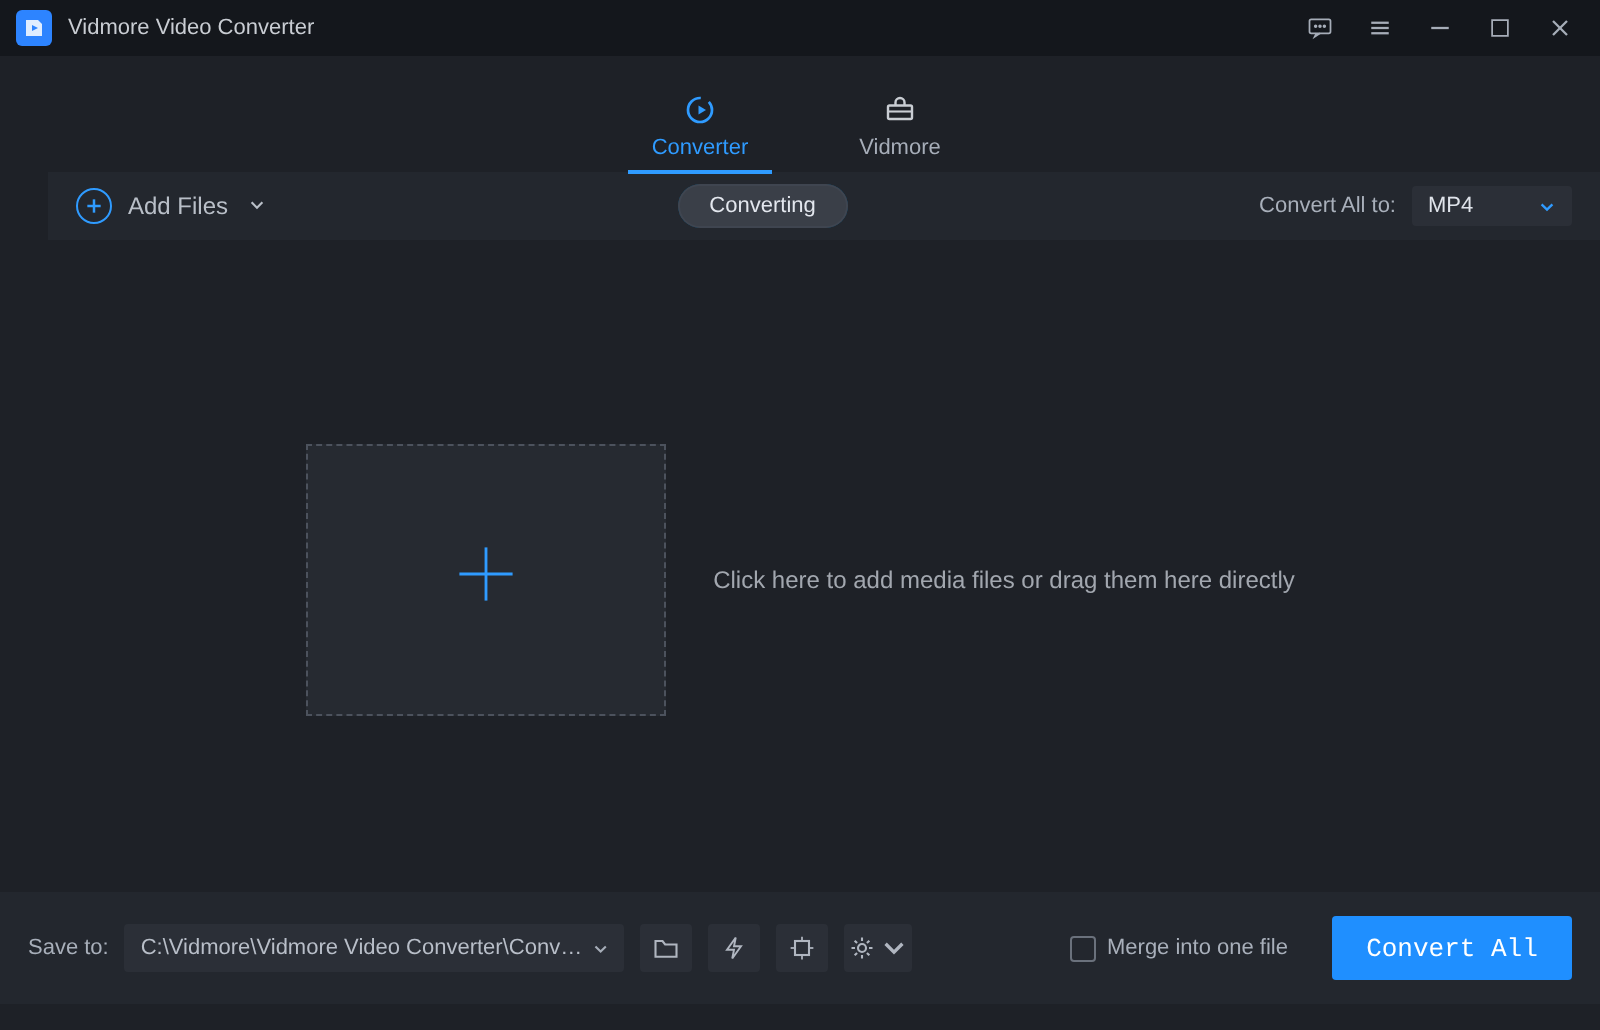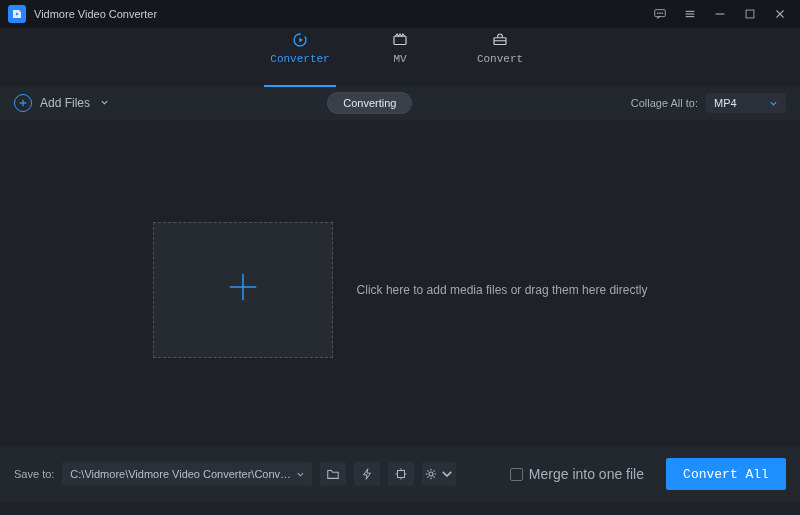--- a/index.html
+++ b/index.html
@@ -41,44 +41,44 @@
     justify-content: center;
     align-items: flex-end;
     gap: 40px;
     border-bottom: 0;
   }
   .maintab {
     display: flex;
     flex-direction: column;
     align-items: center;
     gap: 4px;
-    padding-bottom: 21px;
+    padding-bottom: 6px;
     color: #a6adb8;
     cursor: pointer;
     position: relative;
     min-width: 60px;
-    font-family: Liberation Mono, monospace;
   }
   .maintab svg { width: 20px; height: 18px; }
   .maintab-label { font-size: 11px; }
   .maintab.active { color: #2f9bff; }
   .maintab.active::after {
     content: "";
     position: absolute;
     left: -6px; right: -6px; bottom: -1px;
     height: 2px; background: #2f9bff;
   }
 
   
   .actionbar {
     height: 34px;
     background: #23272e;
     display: flex;
     align-items: center;
     padding: 0 14px;
+    margin-left: 24px;
   }
   .addfiles {
     display: flex; align-items: center; gap: 8px;
     color: #2f9bff; cursor: pointer;
     font-size: 12px;
   }
   .addfiles-icon {
     width: 18px; height: 18px; border: 1.5px solid #2f9bff; border-radius: 50%;
     display: flex; align-items: center; justify-content: center;
     color: #2f9bff;
@@ -188,21 +188,21 @@
     cursor: pointer;
     color: #b0b6c0;
   }
   .icon-btn svg { width: 14px; height: 14px; }
   .icon-btn.wide { width: 34px; gap: 2px; }
 
   .bottom-spacer { flex: 1; }
 
   .merge {
     display: flex; align-items: center; gap: 6px;
-    color: #a8afba; font-size: 14px;
+    color: #a8afba; font-size: 11px;
     cursor: pointer;
   }
   .merge-box {
     width: 13px; height: 13px;
     border: 1px solid #6a717c;
     border-radius: 2px;
     background: transparent;
   }
 
   .convert-all-btn {
@@ -266,32 +266,25 @@
 <div class="maintabs">
   <div class="maintab active">
     <svg viewBox="0 0 24 24">
       <circle cx="12" cy="12" r="8" fill="none" stroke="#2f9bff" stroke-width="1.8" stroke-dasharray="38 6"></circle>
       <polygon points="11,9 16,12 11,15" fill="#2f9bff"></polygon>
     </svg>
     <span class="maintab-label">Converter</span>
   </div>
   <div class="maintab">
     <svg viewBox="0 0 24 24">
-      <rect x="4" y="7" width="16" height="11" rx="1" fill="none" stroke="#c9cdd3" stroke-width="1.6"></rect>
-      <path d="M6 7l2-3 2 3 2-3 2 3 2-3 2 3" fill="none" stroke="#c9cdd3" stroke-width="1.5"></path>
-    </svg>
-    <span class="maintab-label">MV</span>
-  </div>
-  <div class="maintab">
-    <svg viewBox="0 0 24 24">
       <rect x="4" y="9" width="16" height="9" rx="1" fill="none" stroke="#c9cdd3" stroke-width="1.6"></rect>
       <path d="M9 9V7a3 3 0 0 1 6 0v2" fill="none" stroke="#c9cdd3" stroke-width="1.6"></path>
       <line x1="4" y1="13" x2="20" y2="13" stroke="#c9cdd3" stroke-width="1.4"></line>
     </svg>
-    <span class="maintab-label">Convert</span>
+    <span class="maintab-label">Vidmore</span>
   </div>
 </div>
 
 <div class="actionbar">
   <div class="addfiles">
     <span class="addfiles-icon">
       <svg viewBox="0 0 12 12" width="10" height="10">
           <line x1="6" y1="2" x2="6" y2="10" stroke="#2f9bff" stroke-width="1.5"></line>
           <line x1="2" y1="6" x2="10" y2="6" stroke="#2f9bff" stroke-width="1.5"></line>
         </svg>
@@ -302,21 +295,21 @@
           <polyline points="2,3.5 5,6.5 8,3.5" fill="none" stroke="#b9bfc8" stroke-width="1.2"></polyline>
         </svg>
     </span>
   </div>
 
   <div class="segmented">
     <div class="seg active">Converting</div>
   </div>
 
   <div class="convertall-row">
-    <span>Collage All to:</span>
+    <span>Convert All to:</span>
     <div class="format-select">
       <span>MP4</span>
       <svg viewBox="0 0 10 10">
           <polyline points="2,3.5 5,6.5 8,3.5" stroke-width="1.3"></polyline>
         </svg>
     </div>
   </div>
 </div>
 
 <div class="droparea">

